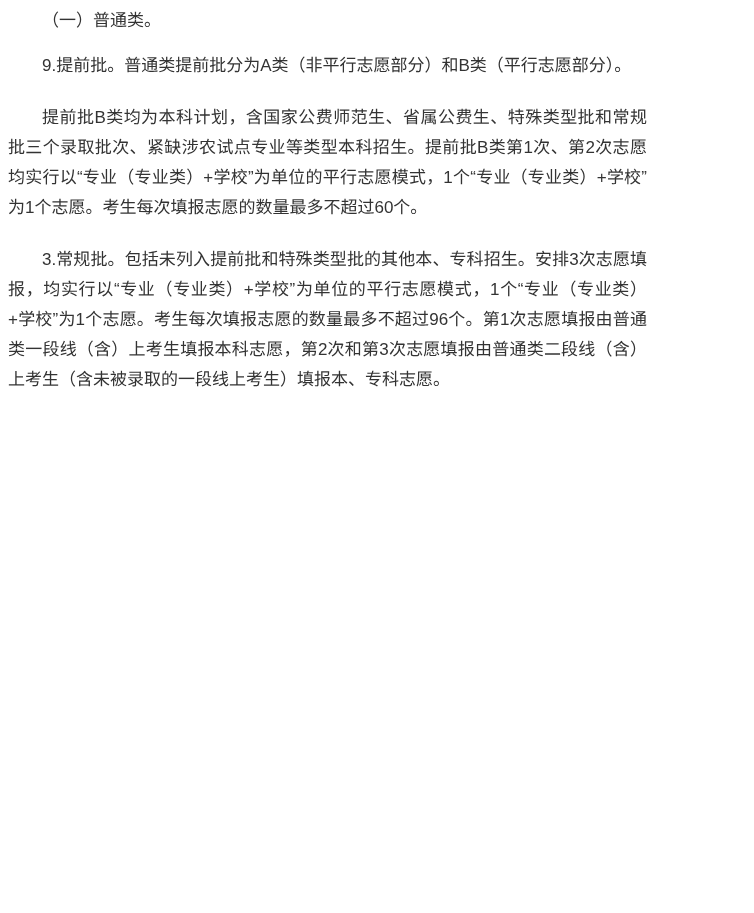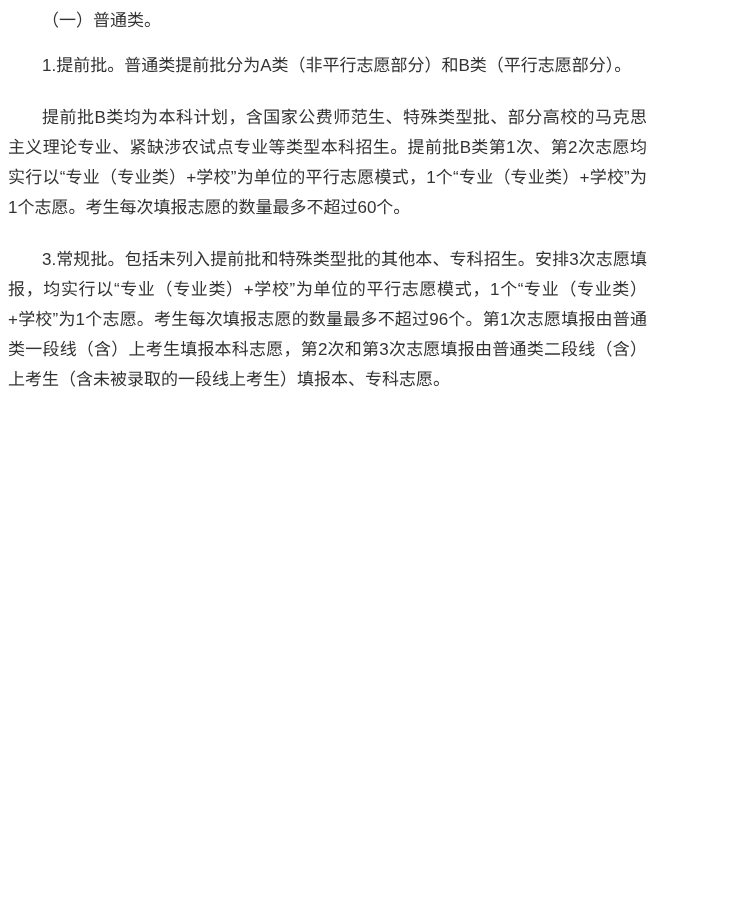--- a/index.html
+++ b/index.html
@@ -32,21 +32,21 @@
     margin-bottom: 16px;
   }
 </style>
 </head>
 <body>
 
 <div class="doc-page">
   <p class="section-heading">（一）普通类。</p>
 
 
-  <p>1.提前批。普通类提前批分为A类（非平行志愿部分）和B类（平行志愿部分）。</p>
+  <p>9.提前批。普通类提前批分为A类（非平行志愿部分）和B类（平行志愿部分）。</p>
 
 
-  <p>提前批B类均为本科计划，含国家公费师范生、特殊类型批、部分高校的马克思主义理论专业、紧缺涉农试点专业等类型本科招生。提前批B类第1次、第2次志愿均实行以“专业（专业类）+学校”为单位的平行志愿模式，1个“专业（专业类）+学校”为1个志愿。考生每次填报志愿的数量最多不超过60个。</p>
+  <p>提前批B类均为本科计划，含国家公费师范生、省属公费生、特殊类型批和常规批三个录取批次、紧缺涉农试点专业等类型本科招生。提前批B类第1次、第2次志愿均实行以“专业（专业类）+学校”为单位的平行志愿模式，1个“专业（专业类）+学校”为1个志愿。考生每次填报志愿的数量最多不超过60个。</p>
 
 
 
   <p>3.常规批。包括未列入提前批和特殊类型批的其他本、专科招生。安排3次志愿填报，均实行以“专业（专业类）+学校”为单位的平行志愿模式，1个“专业（专业类）+学校”为1个志愿。考生每次填报志愿的数量最多不超过96个。第1次志愿填报由普通类一段线（含）上考生填报本科志愿，第2次和第3次志愿填报由普通类二段线（含）上考生（含未被录取的一段线上考生）填报本、专科志愿。</p>
 </div>
 
 </body></html>

